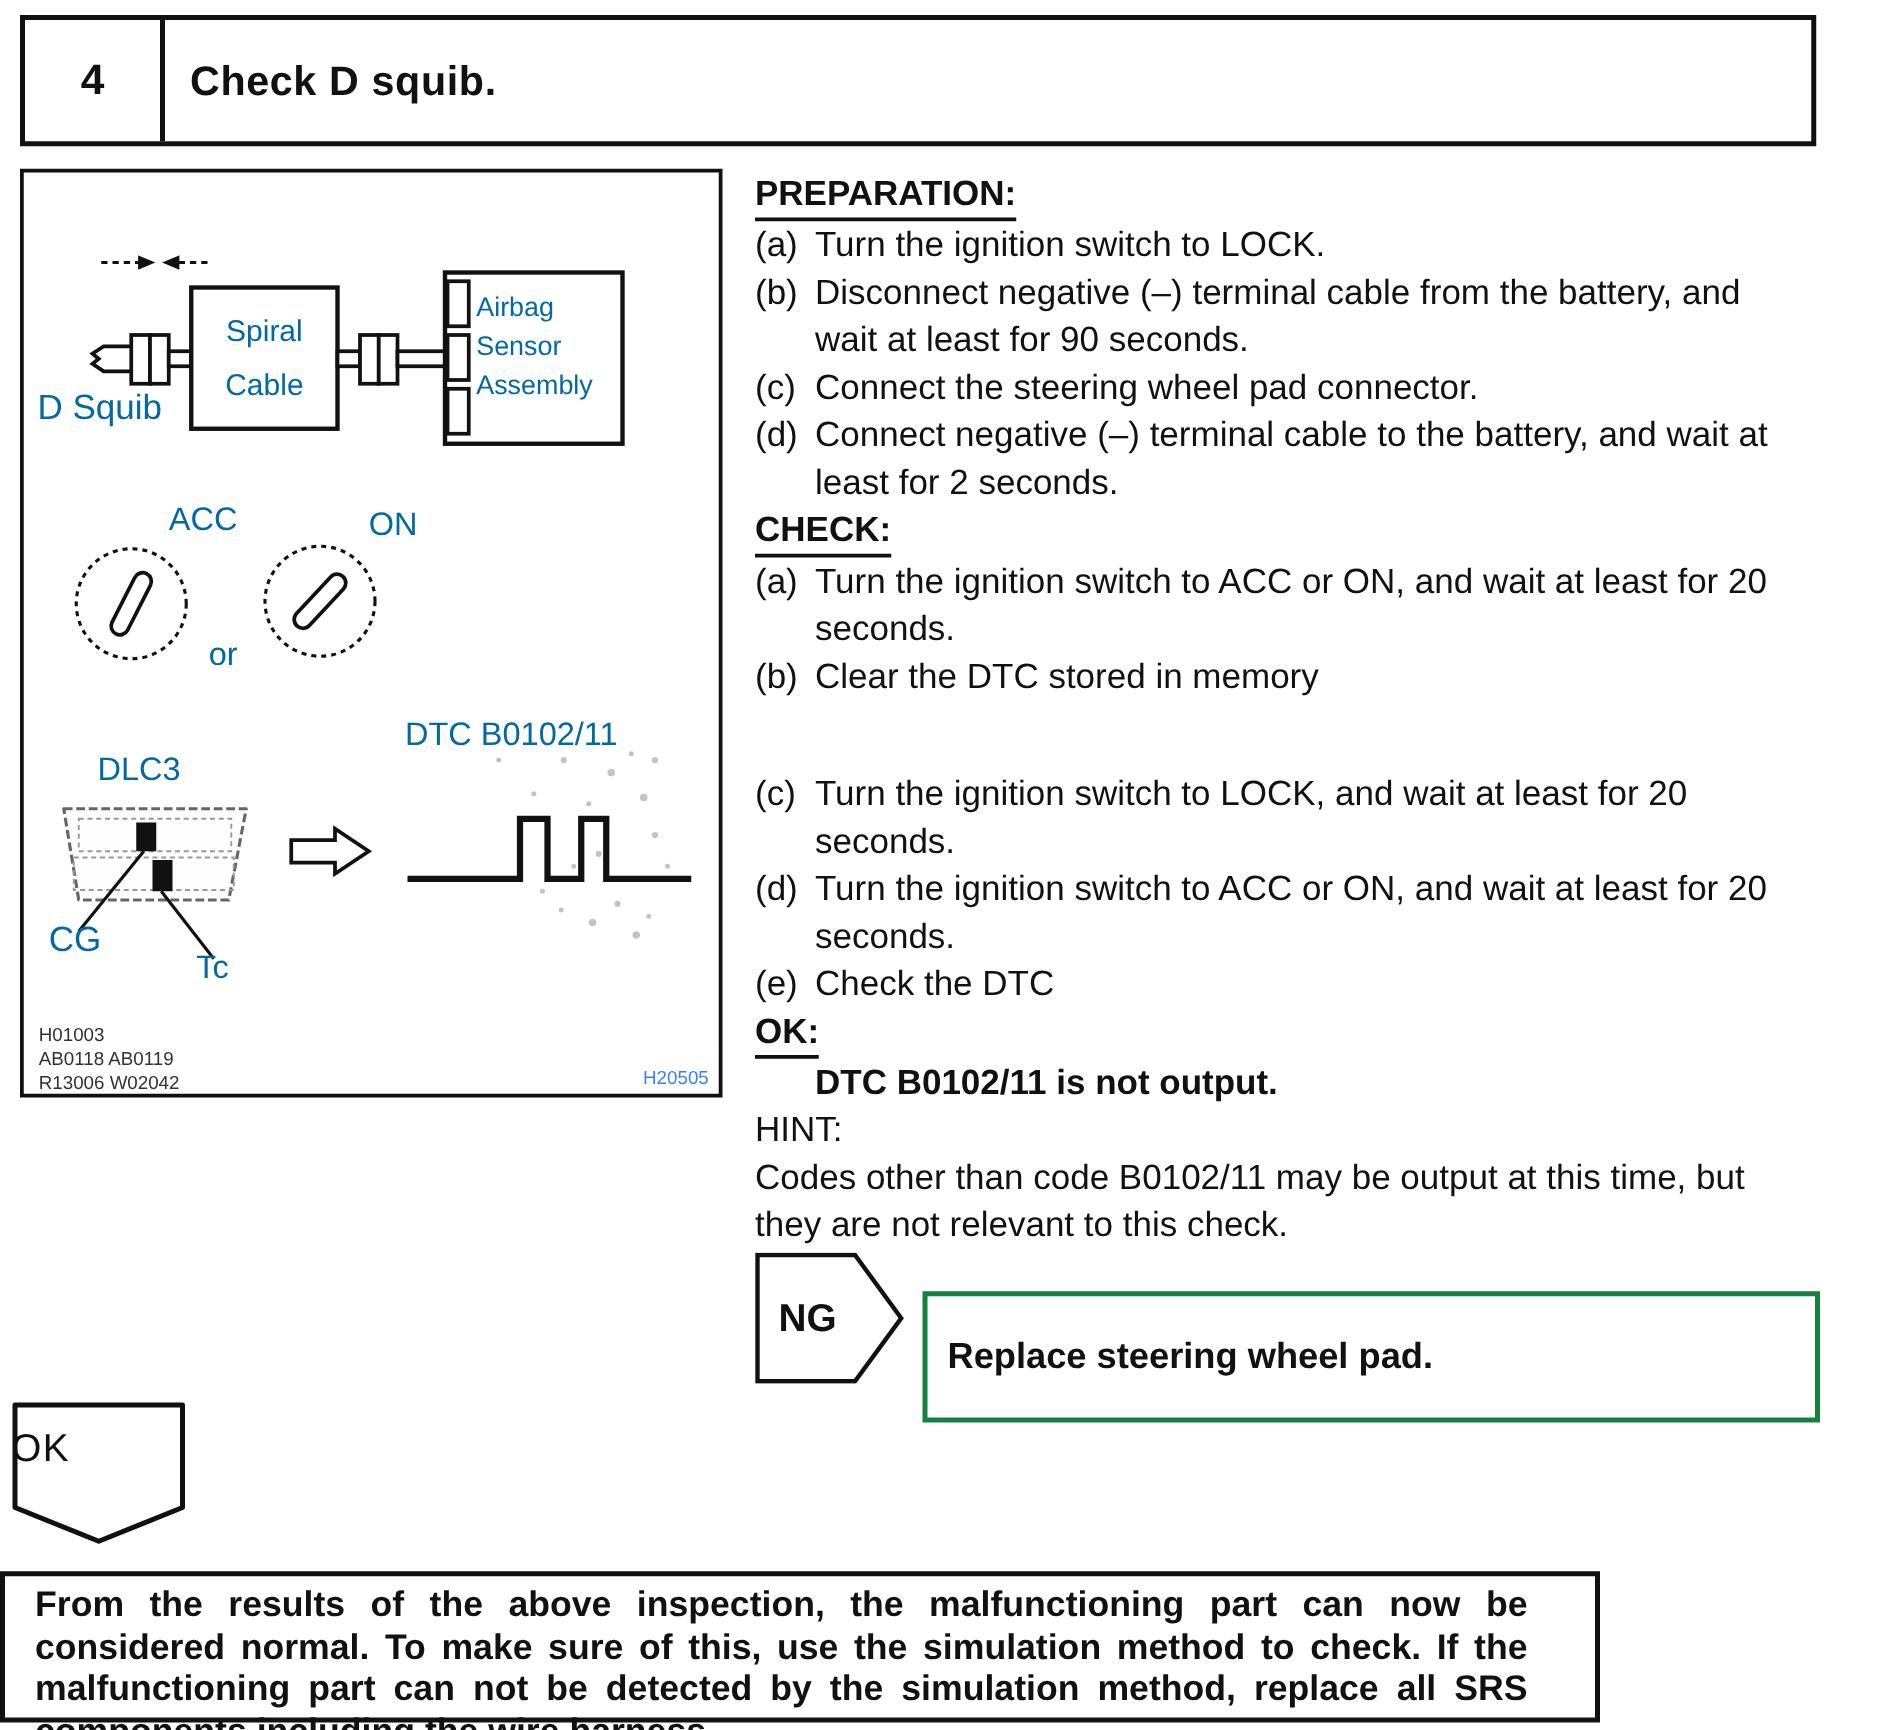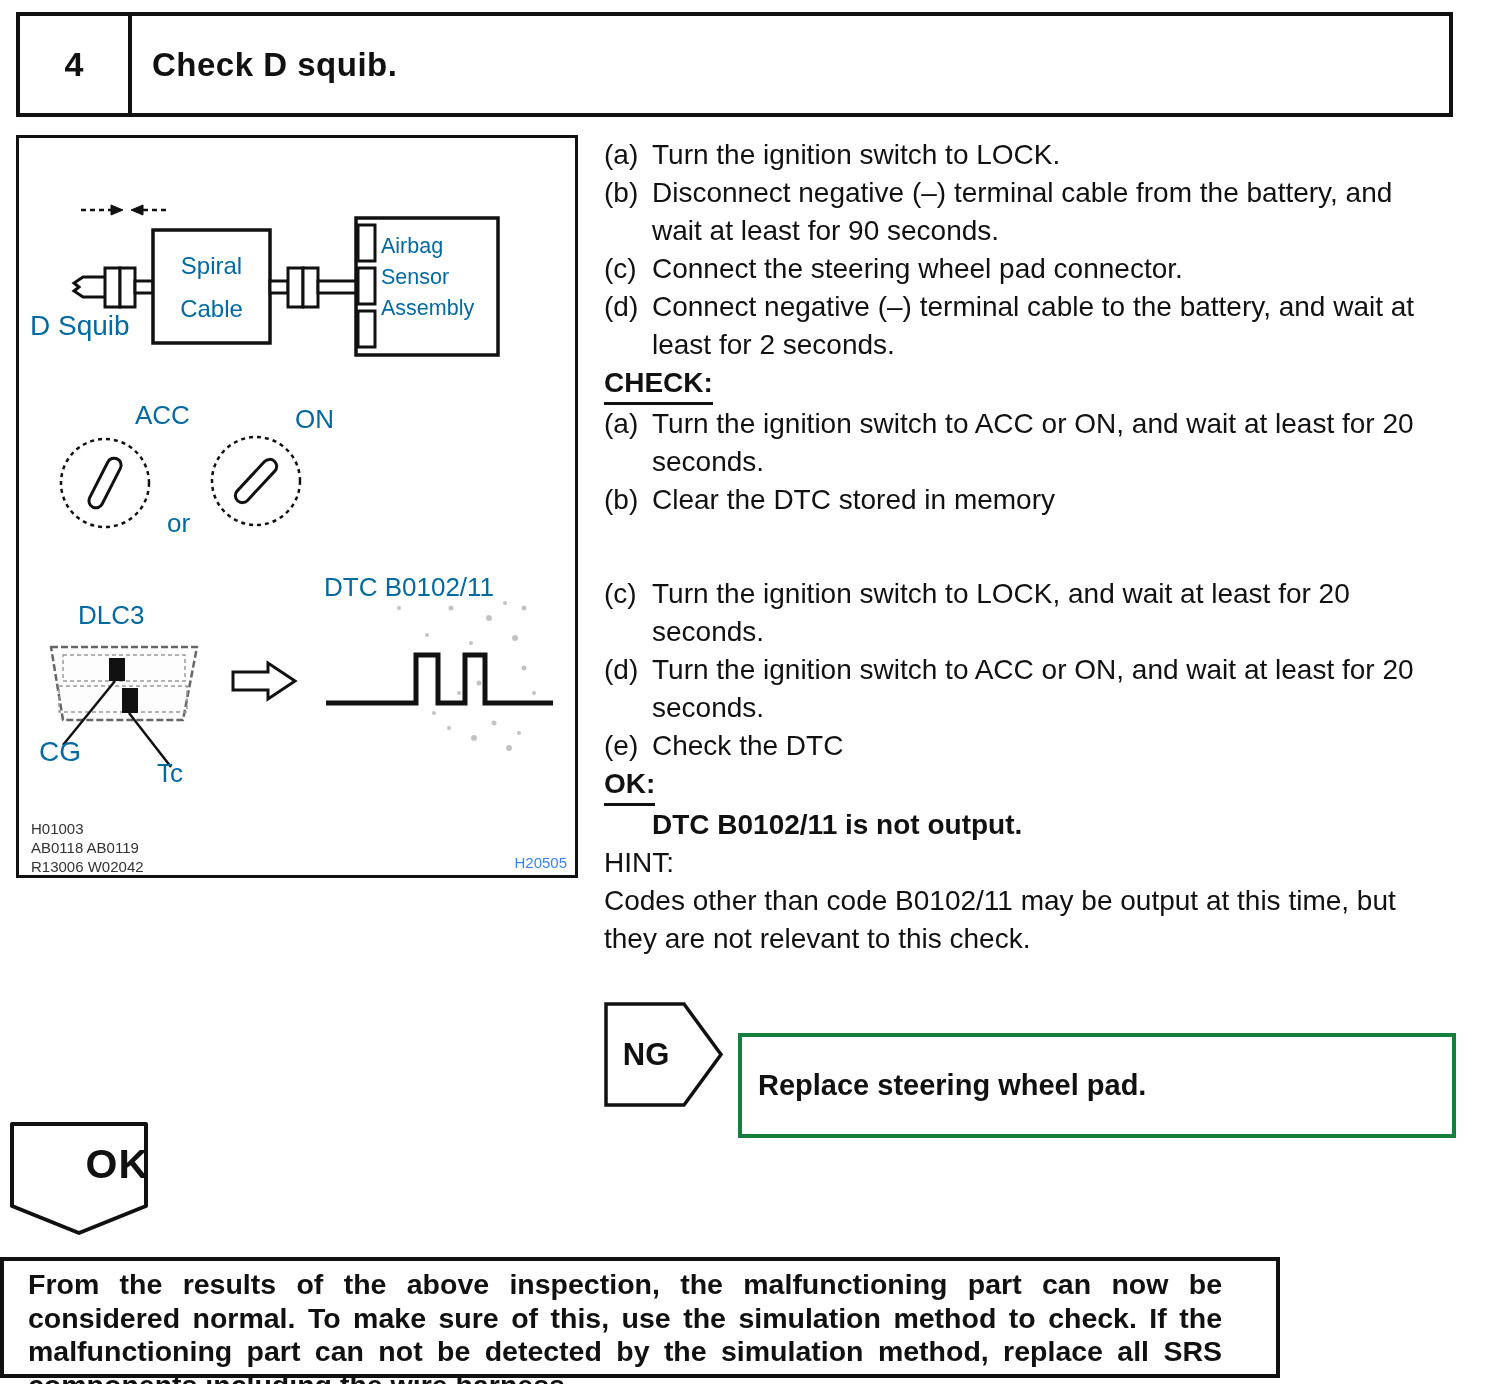--- a/index.html
+++ b/index.html
@@ -67,22 +67,22 @@
     align-items:center;justify-content:center;font-size:31px;font-weight:bold;
   }
   .ng-action-box{
     position:absolute;left:134px;top:0;width:718px;height:105px;
     border:4px solid #15803d;box-sizing:border-box;display:flex;align-items:center;
     padding-left:16px;font-size:29px;font-weight:bold;margin-top:31px;
   }
   
   .ok-flow{position:absolute;left:9px;top:1121px;width:140px;height:116px;}
   .ok-flow .tag{
-    position:absolute;left:0;top:20px;width:140px;text-align:right;
-    font-size:41px;font-weight:bold;letter-spacing:1px;
+    position:absolute;left:0;top:20px;width:140px;text-align:left;
+    font-size:31px;font-weight:normal;letter-spacing:1px;
   }
   
   .conclusion-box{
     position:absolute;left:0;top:1257px;width:1280px;height:121px;
     border:4px solid #111;box-sizing:border-box;
     padding:7px 54px 0 24px;
     font-size:28.5px;line-height:33.5px;font-weight:bold;text-align:justify;
   }
 </style>
 </head>
@@ -180,20 +180,21 @@
     <div class="fig-label fig-codes">
       <div>H01003</div>
       <div>AB0118  AB0119</div>
       <div>R13006 W02042</div>
     </div>
     <div class="fig-label fig-id">H20505</div>
   </div>
 
   <div class="right-col">
 
+    <div class="sec-heading"><span>PREPARATION:</span></div>
     <div class="step">
       <span>(a)</span>
       <span>Turn the ignition switch to LOCK.</span>
     </div>
     <div class="step">
       <span>(b)</span>
       <span>Disconnect negative (–) terminal cable from the battery, and wait at least for 90 seconds.</span>
     </div>
     <div class="step">
       <span>(c)</span>

